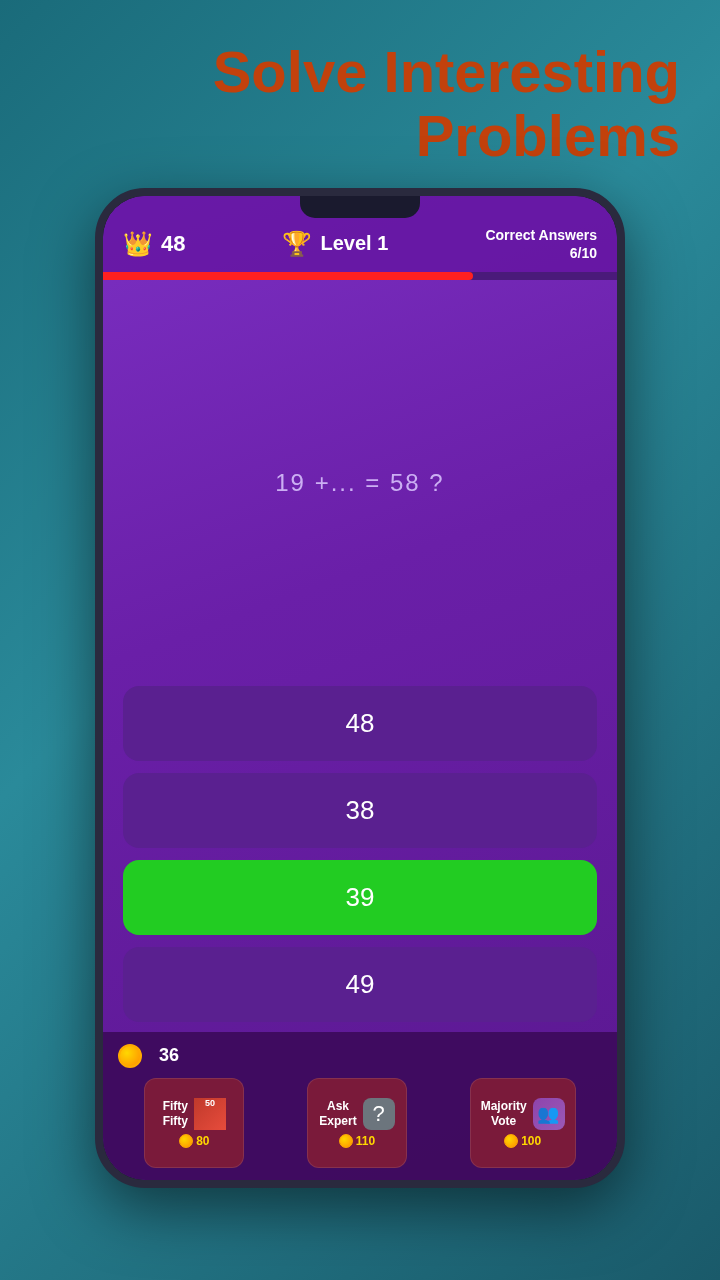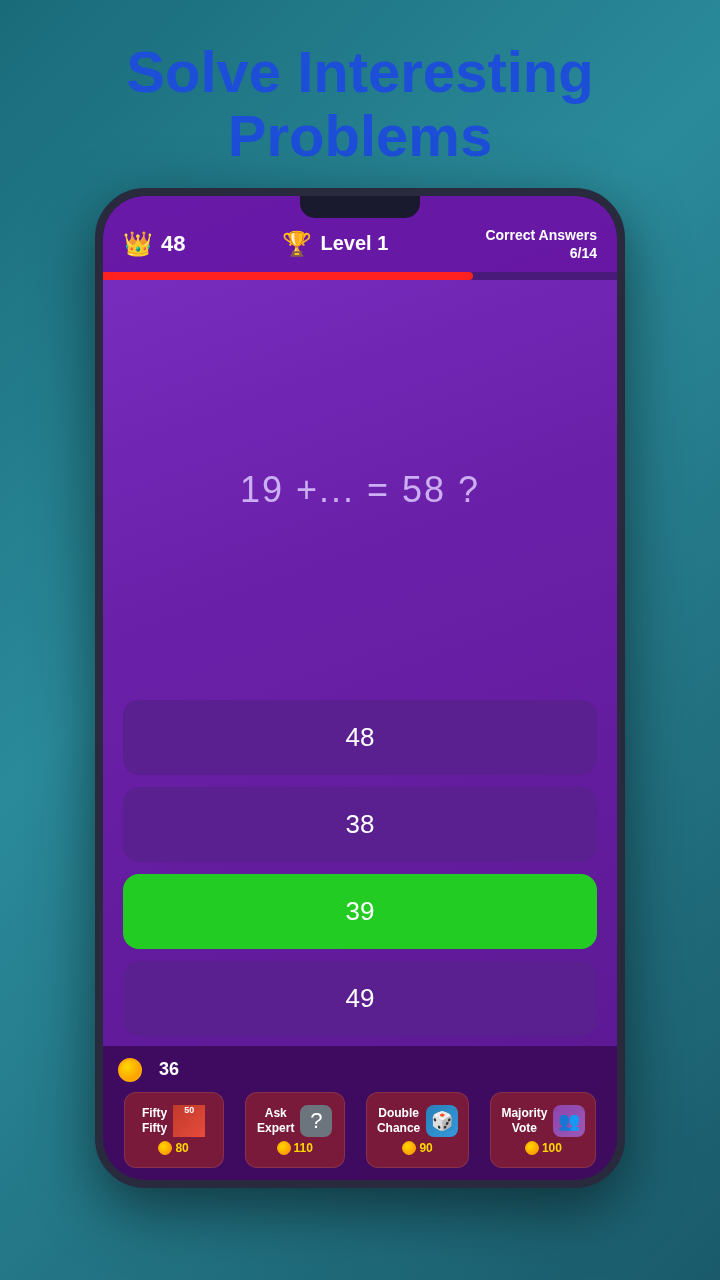--- a/index.html
+++ b/index.html
@@ -8,24 +8,24 @@
       height: 1280px;
       background: linear-gradient(135deg, #1a6b7a 0%, #2a8a9a 40%, #1a5a6a 100%);
       font-family: 'Arial', sans-serif;
       overflow: hidden;
       display: flex;
       flex-direction: column;
       align-items: center;
     }
 
     .page-title {
-      color: #1d4ed8;
+      color: #c2410c;
       font-size: 58px;
       font-weight: 900;
-      text-align: center;
+      text-align: right;
       padding: 40px 40px 20px 40px;
       line-height: 1.1;
       width: 100%;
     }
 
     .phone-container {
       width: 530px;
       height: 1000px;
       background: #1a1a2e;
       border-radius: 50px;
@@ -125,21 +125,21 @@
     .question-area {
       flex: 1;
       display: flex;
       align-items: center;
       justify-content: center;
       padding: 20px;
     }
 
     .question-text {
       color: rgba(220, 200, 255, 0.85);
-      font-size: 36px;
+      font-size: 24px;
       font-weight: 300;
       text-align: right;
       letter-spacing: 2px;
     }
 
     
     .answers-area {
       padding: 0 20px 10px 20px;
       display: flex;
       flex-direction: column;
@@ -195,21 +195,21 @@
 
     .powerups-row {
       display: flex;
       gap: 10px;
       justify-content: space-around;
     }
 
     .powerup-item {
       background: #7a1a3a;
       border-radius: 12px;
-      padding: 12px 10px;
+      padding: 19px 10px;
       display: flex;
       flex-direction: column;
       align-items: center;
       gap: 4px;
       min-width: 100px;
       border: 1px solid rgba(255,255,255,0.1);
     }
 
     .powerup-top {
       display: flex;
@@ -308,21 +308,21 @@
         <span class="score-text">48</span>
       </div>
       <div class="level-section">
         <span class="level-icon">🏆</span>
         <span class="level-text">
           <span>Level</span>&nbsp;<span>1</span>
         </span>
       </div>
       <div class="correct-answers">
         <div>Correct Answers</div>
-        <div>6/14</div>
+        <div>6/10</div>
       </div>
     </div>
 
     <div class="timer-bar-container">
       <div class="timer-bar" style="width: 72%"></div>
     </div>
 
     <div class="question-area">
       <div class="question-text">19 +... = 58 ?</div>
     </div>
@@ -359,30 +359,20 @@
           <div class="powerup-top">
             <span class="powerup-name">Ask<br>Expert</span>
             <div class="powerup-icon" style="background:#6c757d;border-radius:8px;width:32px;height:32px;color:white;font-size:22px;">?</div>
           </div>
           <div class="powerup-cost">
             <div class="small-coin"></div>
             <span>110</span>
           </div>
         </div>
 
-        <div class="powerup-item">
-          <div class="powerup-top">
-            <span class="powerup-name">Double<br>Chance</span>
-            <div class="chance-badge">🎲</div>
-          </div>
-          <div class="powerup-cost">
-            <div class="small-coin"></div>
-            <span>90</span>
-          </div>
-        </div>
 
         <div class="powerup-item">
           <div class="powerup-top">
             <span class="powerup-name">Majority<br>Vote</span>
             <div class="vote-badge">👥</div>
           </div>
           <div class="powerup-cost">
             <div class="small-coin"></div>
             <span>100</span>
           </div>

